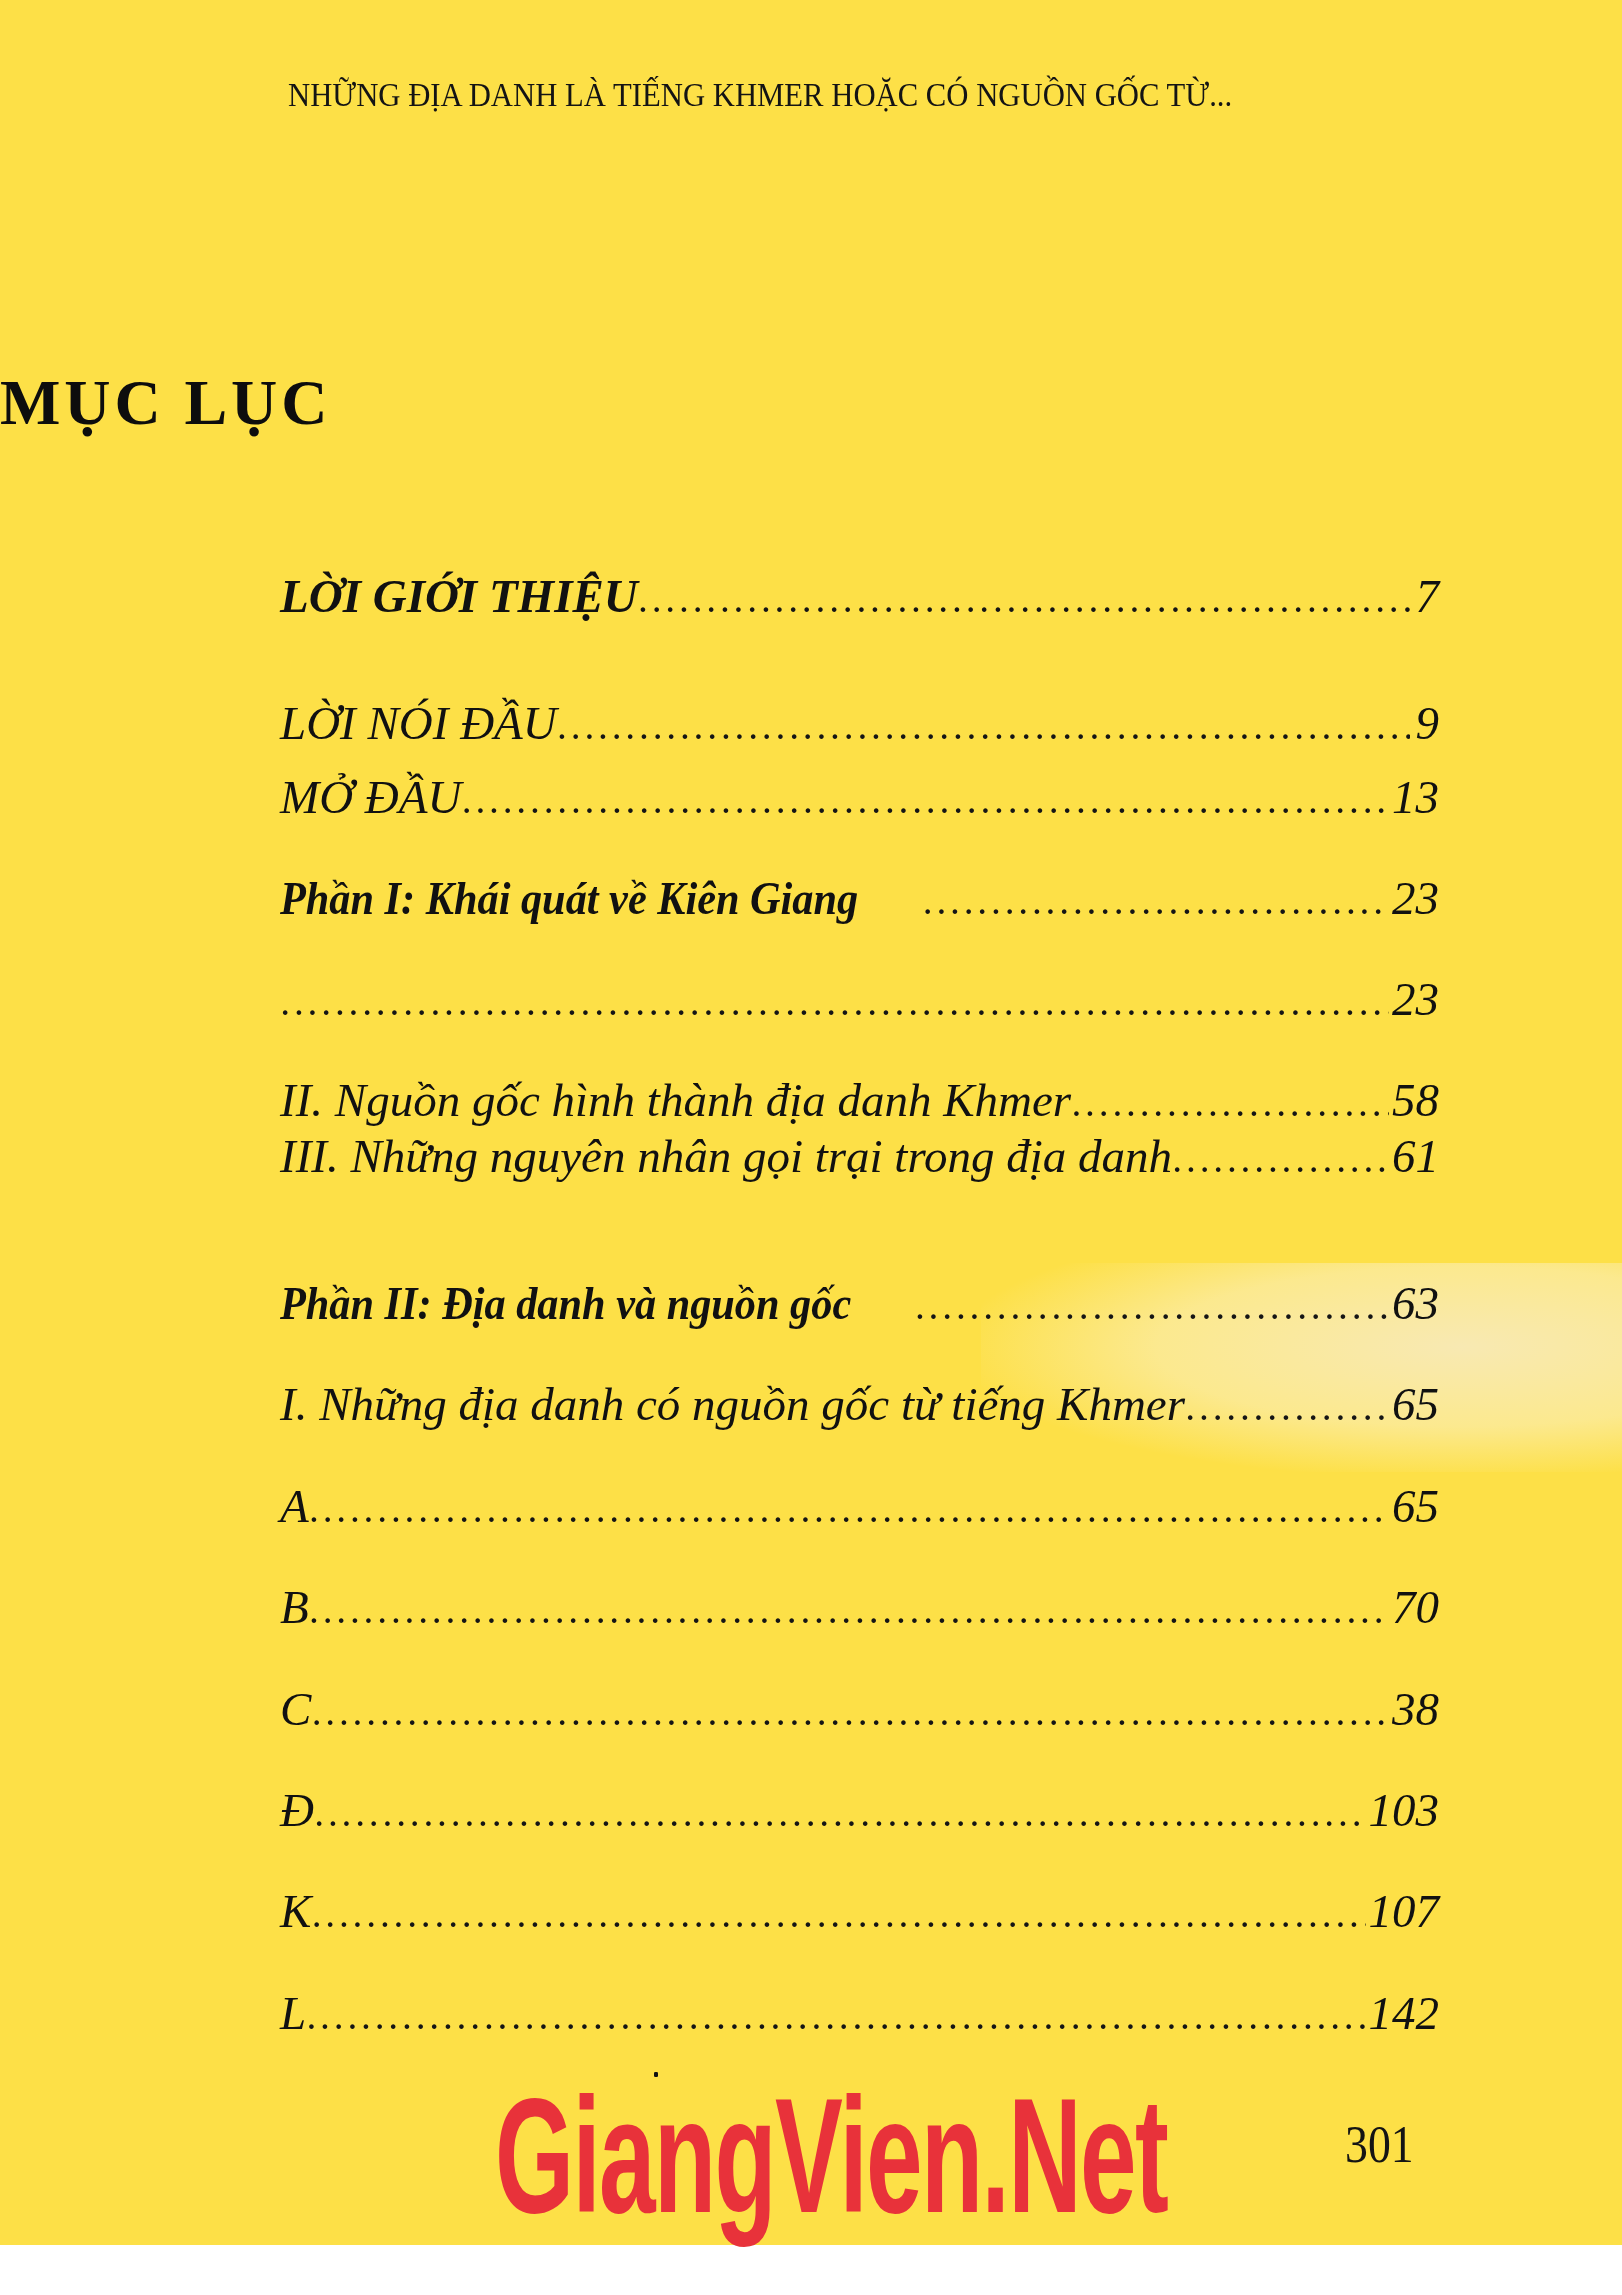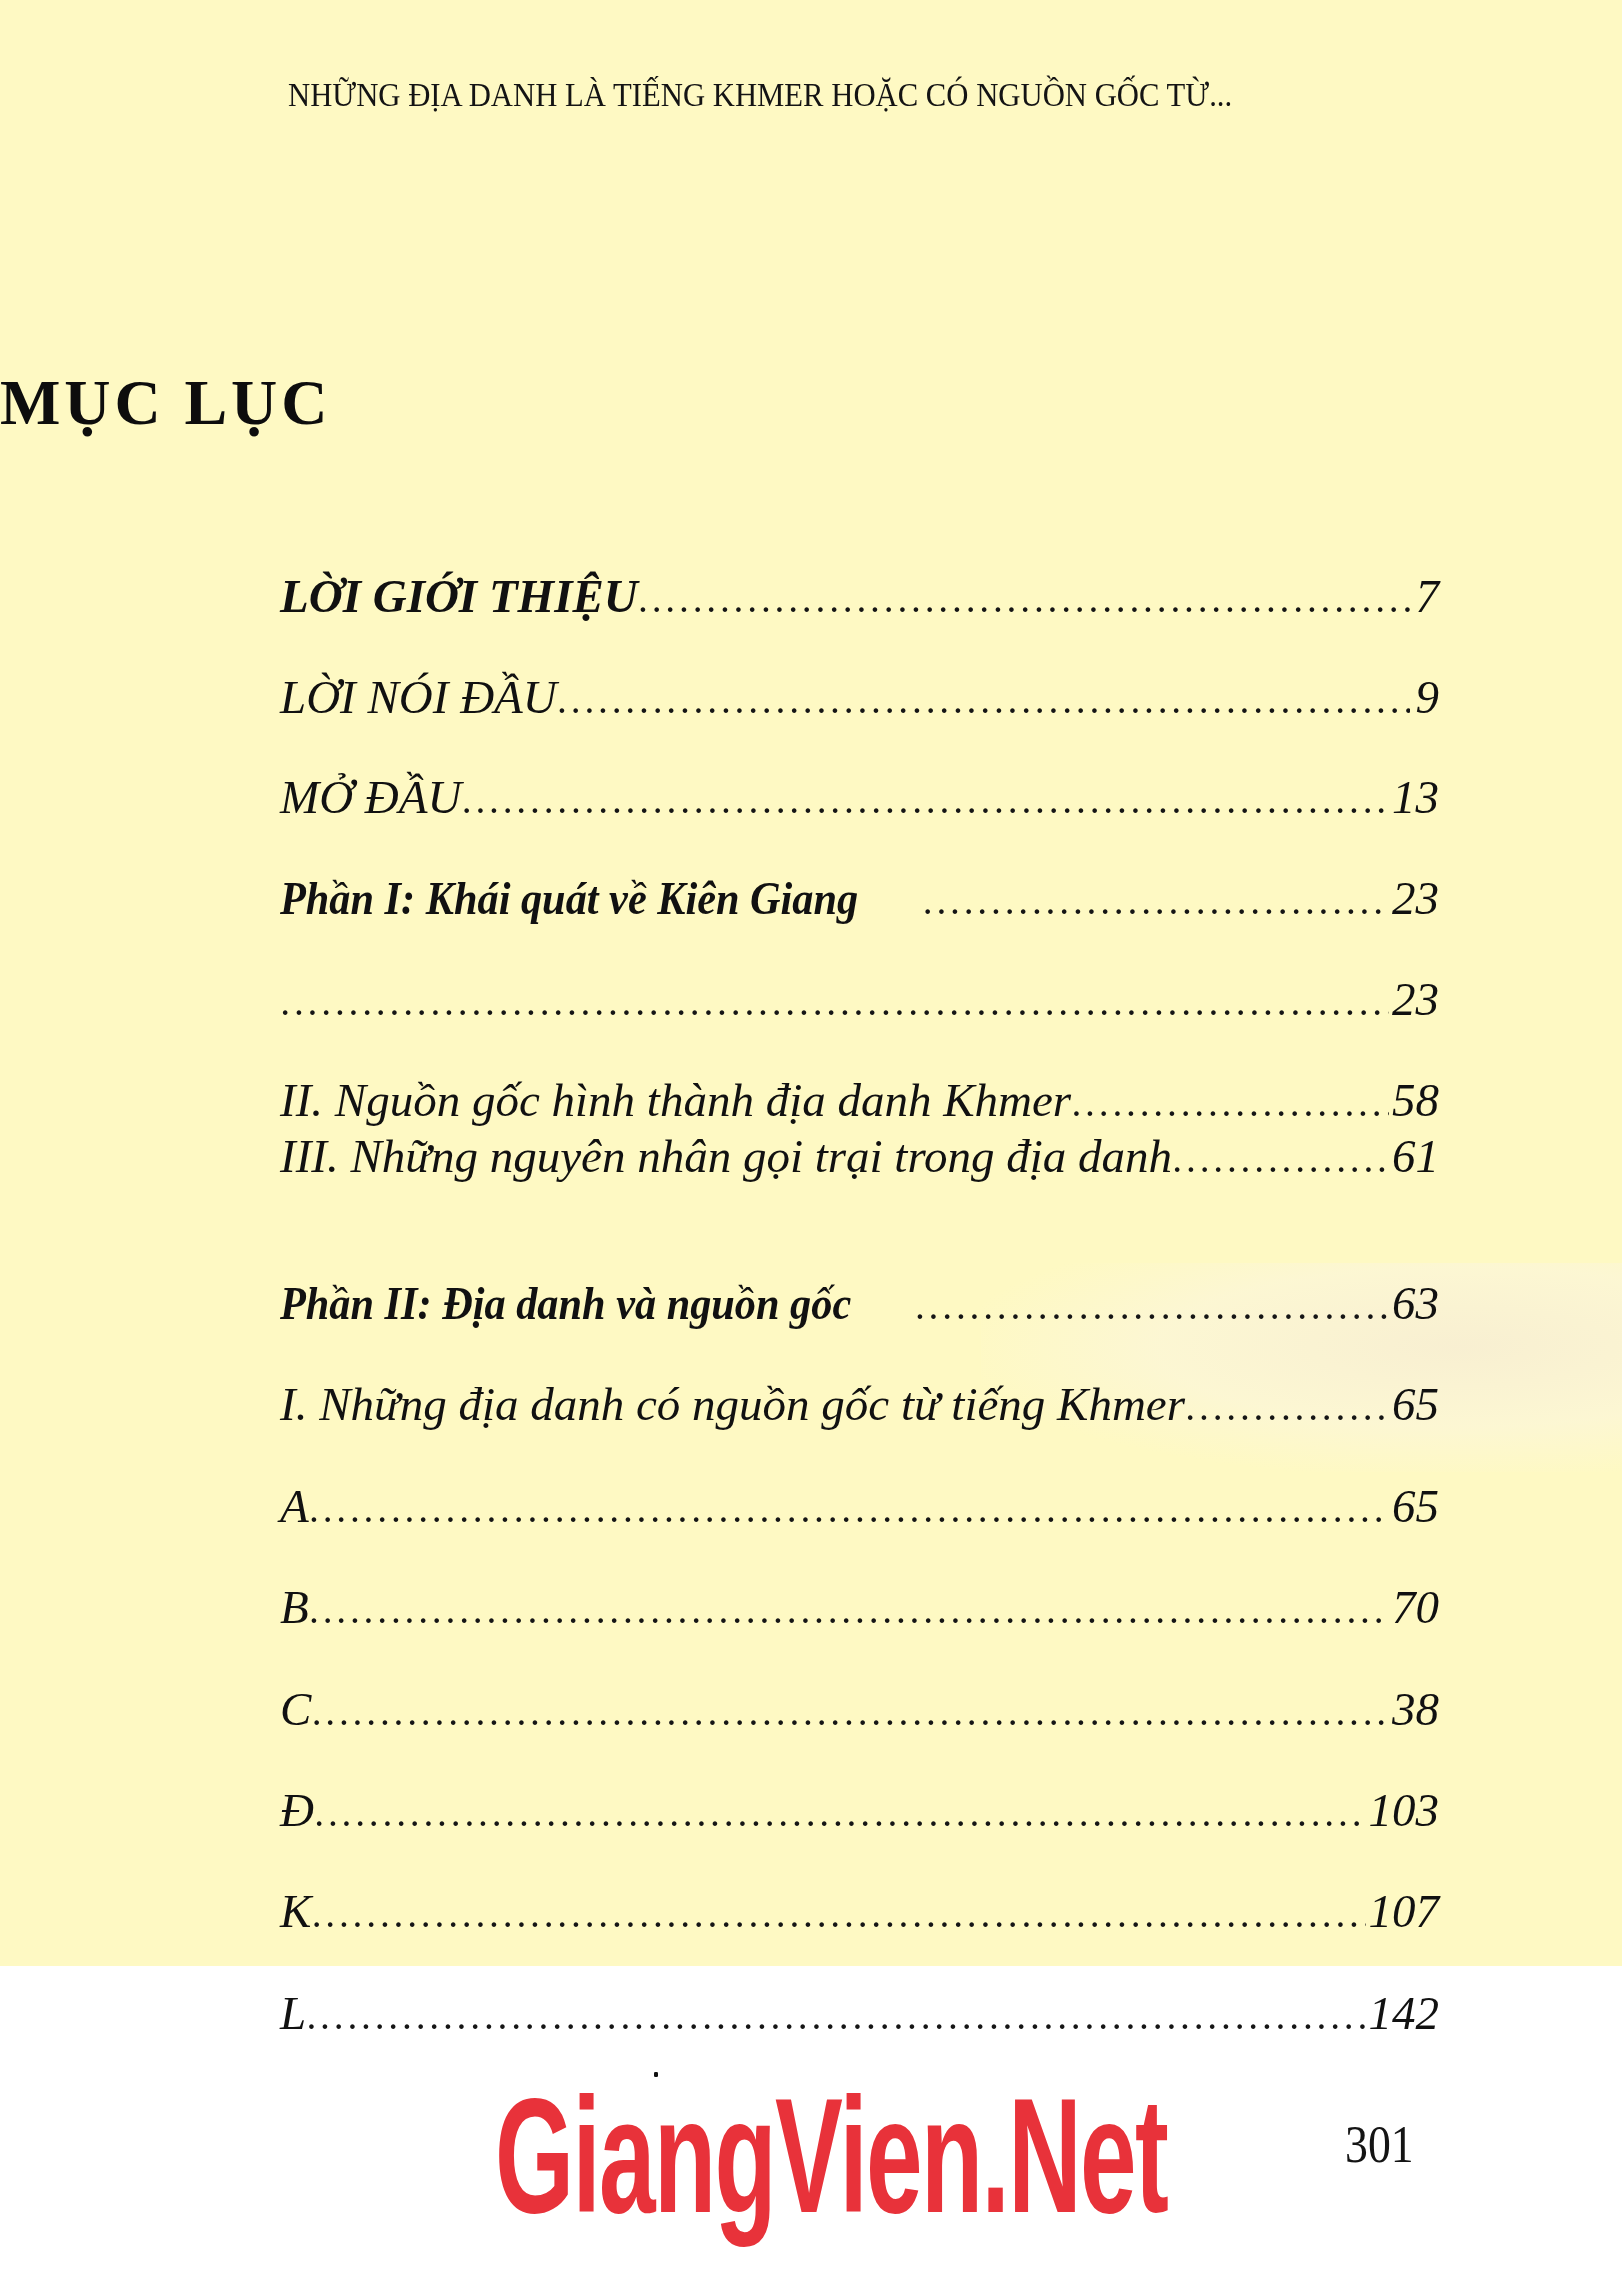--- a/index.html
+++ b/index.html
@@ -11,22 +11,22 @@
       width: 1622px;
       height: 2295px;
       position: relative;
       overflow: hidden;
       font-family: "Liberation Serif", "DejaVu Serif", serif;
       color: #111111;
     }
     .page {
       position: absolute;
       left: 0; top: 0;
-      width: 1622px; height: 1966px;
-      background: #fef9c3;
+      width: 1622px; height: 2245px;
+      background: #fde047;
     }
     .page-stain {
       position: absolute;
       left: 981px; top: 1263px;
       width: 641px; height: 209px;
       background: radial-gradient(ellipse at 75% 40%, rgba(246,236,214,0.75) 0%, rgba(250,244,230,0.45) 45%, rgba(255,255,255,0) 75%);
       pointer-events: none;
     }
     .running-header {
       position: absolute;
@@ -130,21 +130,21 @@
   <div class="running-header">NHỮNG ĐỊA DANH LÀ TIẾNG KHMER HOẶC CÓ NGUỒN GỐC TỪ...</div>
 
   <div class="toc-title">MỤC LỤC</div>
 
   <div class="toc-list">
     <div class="toc-row bold" style="top:564px">
       <span class="toc-label">LỜI GIỚI THIỆU</span>
       <span class="toc-leader"></span>
       <span class="toc-page">7</span>
     </div>
-    <div class="toc-row" style="top:665px">
+    <div class="toc-row" style="top:691px">
       <span class="toc-label">LỜI NÓI ĐẦU</span>
       <span class="toc-leader"></span>
       <span class="toc-page">9</span>
     </div>
     <div class="toc-row" style="top:765px">
       <span class="toc-label">MỞ ĐẦU</span>
       <span class="toc-leader"></span>
       <span class="toc-page">13</span>
     </div>
     <div class="toc-row bold-cond" style="top:866px">

